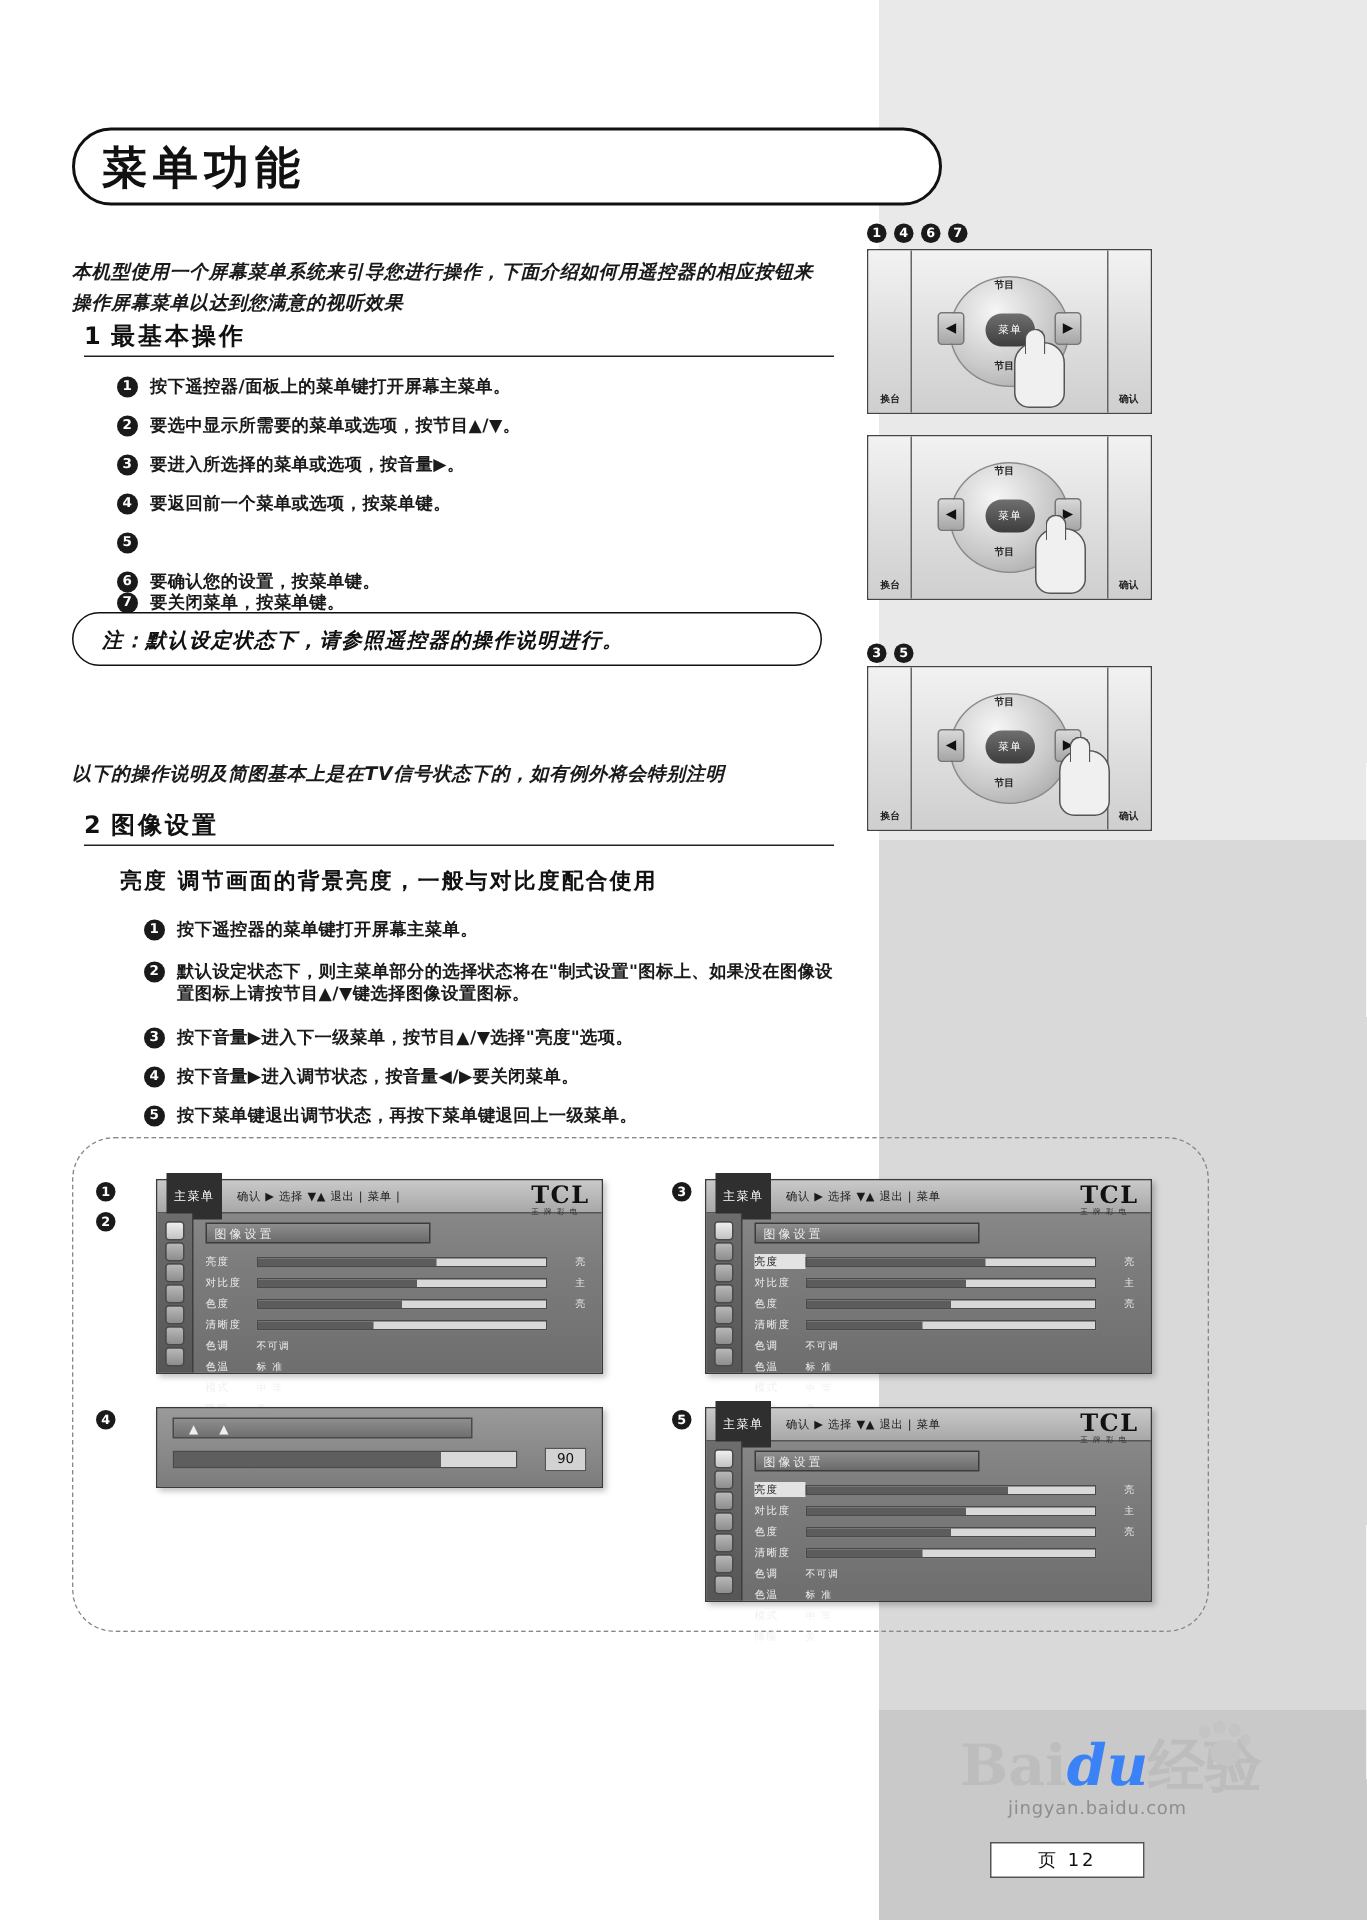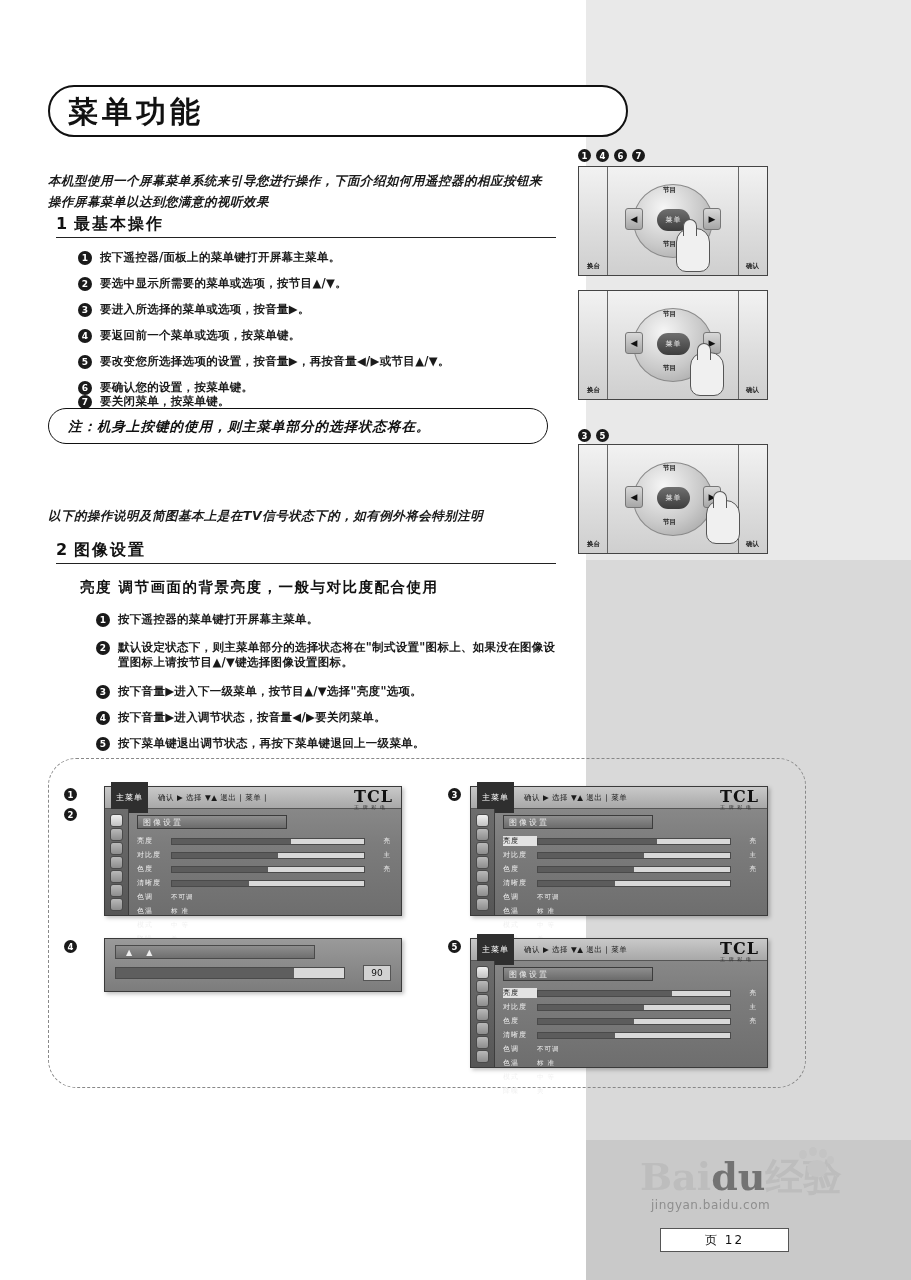--- a/index.html
+++ b/index.html
@@ -249,33 +249,33 @@
     background:#1a1a1a; color:#fff; font-size:8.5px; font-weight:bold;
     display:flex; align-items:center; justify-content:center;
   }
 
   
   .wm {
     position:absolute; left:640px; top:1152px;
     font-family:"DejaVu Serif", serif; font-size:38px; font-weight:bold;
     color:#bdbdbd; letter-spacing:0px;
   }
-  .wm .blue { color:#737373; }
+  .wm .blue { color:#3b82f6;font-style:italic; }
   .wm-paw {
     position:absolute; left:795px; top:1148px; width:40px; height:34px;
   }
   .wm-paw span {
     position:absolute; background:#c4c4c4; border-radius:50%;
   }
   .wm-sub {
-    position:absolute; left:651px; top:1198px;
+    position:absolute; left:672px; top:1198px;
     font-size:12px; color:#8e8e8e; letter-spacing:.5px;
   }
   .page-num {
-    position:absolute; left:660px; top:1228px; width:129px; height:24px;
+    position:absolute; left:660px; top:1228px; width:103px; height:24px;
     border:1px solid #555; background:#fff;
     display:flex; align-items:center; justify-content:center;
     font-size:12px; color:#111; letter-spacing:2px;
   }
 </style>
 </head>
 <body>
 
 <div class="bg-right-top"></div>
 <div class="bg-right-mid"></div>
@@ -302,33 +302,32 @@
 <div class="step" style="left:78px; top:302px; width:470px;">
   <span class="bullet">3</span>
   <span class="txt">要进入所选择的菜单或选项，按音量▶。</span>
 </div>
 <div class="step" style="left:78px; top:328px; width:470px;">
   <span class="bullet">4</span>
   <span class="txt">要返回前一个菜单或选项，按菜单键。</span>
 </div>
 <div class="step" style="left:78px; top:354px; width:470px;">
   <span class="bullet">5</span>
-  <span class="txt">要改变您所选择选项的设置，按音量▶，再按音量◀/▶或节目▲/▼。</span>
 </div>
 <div class="step" style="left:78px; top:380px; width:470px;">
   <span class="bullet">6</span>
   <span class="txt">要确认您的设置，按菜单键。</span>
 </div>
 <div class="step" style="left:78px; top:394px; width:470px;">
   <span class="bullet">7</span>
   <span class="txt">要关闭菜单，按菜单键。</span>
 </div>
 
 <div class="note-box"></div>
-<div class="note-text">注：机身上按键的使用，则主菜单部分的选择状态将在。</div>
+<div class="note-text">注：默认设定状态下，请参照遥控器的操作说明进行。</div>
 
 <div class="mid-note">以下的操作说明及简图基本上是在TV信号状态下的，如有例外将会特别注明</div>
 
 <div class="sec-head" id="sec2">
   <span class="num">2</span><span>图像设置</span>
 </div>
 <div class="sub-head">亮度 调节画面的背景亮度，一般与对比度配合使用</div>
 
 <div class="step" style="left:96px; top:612px; width:450px;">
   <span class="bullet">1</span>

